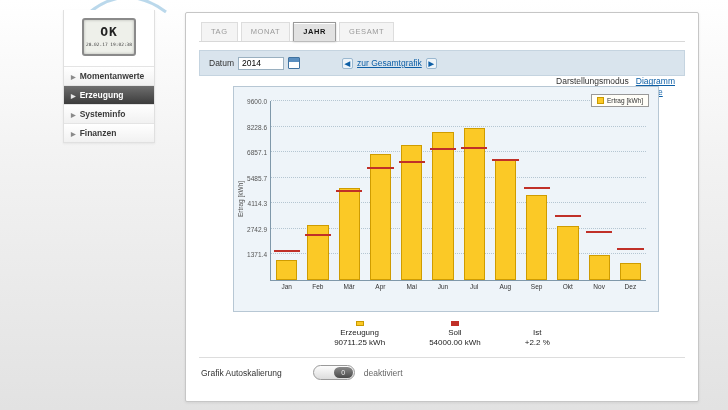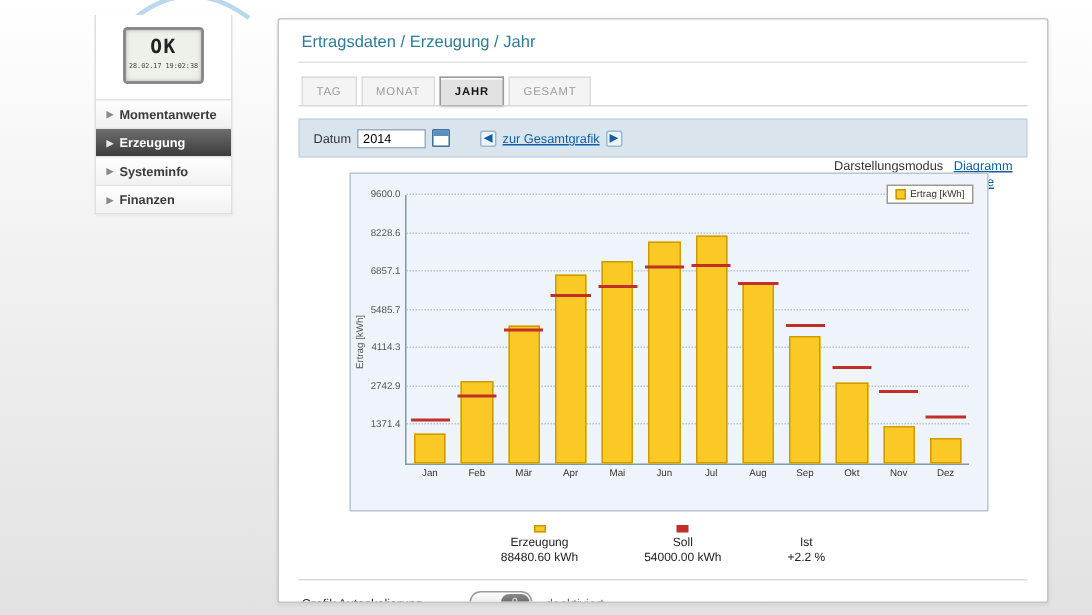--- a/index.html
+++ b/index.html
@@ -38,21 +38,21 @@
     background:#f4f4f4; border:1px solid #ddd; border-bottom:none; cursor:pointer; }
   .tab.active { background:#e2e2e2; color:#151515; font-weight:bold; border-color:#9a9a9a;
     box-shadow:inset 0 1px 0 #fff, 0 1px 2px rgba(0,0,0,.2); }
 
   .toolbar { margin-top:8px; background:#d9e4ed; border:1px solid #c5d4e0; height:26px;
     display:flex; align-items:center; padding:0 9px; font-size:8.5px; color:#333; }
   .datum-input { width:46px; height:13px; font-size:8.5px; padding:0 3px; border:1px solid #9ab0c0;
     margin:0 4px; font-family:inherit; }
   .cal { width:12px; height:12px; border:1px solid #3f72a0; border-radius:1px; cursor:pointer;
     background:linear-gradient(180deg,#5b8fc0 0 4px, #ffffff 4px); }
-  .center-links { display:flex; align-items:center; gap:4px; margin-left:20px; }
+  .center-links { display:flex; align-items:center; gap:4px; margin-left:42px; }
   .nav-arrow { color:#0d5fa6; font-size:7px; font-weight:bold; border:1px solid #9ab8d0;
     background:#eef4f9; width:11px; height:11px; line-height:10px; text-align:center;
     border-radius:2px; cursor:pointer; }
   .link { color:#0d5fa6; text-decoration:underline; font-size:8.5px; cursor:pointer; }
   .mode { margin-left:auto; display:flex; gap:7px; align-items:flex-start; padding-top:2px;margin-top:46px; }
   .mode-links { display:flex; flex-direction:column; line-height:1.25; align-items:flex-start; }
 
   
   .chart-box { position:relative; height:226px; background:#eef4f9; border:1px solid #b7c7d4;
     margin:10px 26px 0 34px; }
@@ -116,21 +116,20 @@
     <span class="menu-arrow">▶</span>
     <span>Systeminfo</span>
   </div>
   <div class="menu-item">
     <span class="menu-arrow">▶</span>
     <span>Finanzen</span>
   </div>
 </div>
 
 <div class="main">
-  <div class="crumb">Ertragsdaten / Erzeugung / Jahr</div>
 
   <div class="tabs">
     <div class="tab">TAG</div>
     <div class="tab">MONAT</div>
     <div class="tab active">JAHR</div>
     <div class="tab">GESAMT</div>
   </div>
 
   <div class="toolbar">
     <span>Datum</span>
@@ -231,21 +230,21 @@
     <div class="legend">
       <span class="legend-swatch"></span>
       <span>Ertrag [kWh]</span>
     </div>
   </div>
 
   <div class="summary">
     <div class="sgroup">
       <div class="marker yellow"></div>
       <div>Erzeugung</div>
-      <div class="val">88480.60 kWh</div>
+      <div class="val">90711.25 kWh</div>
     </div>
     <div class="sgroup">
       <div class="marker red"></div>
       <div>Soll</div>
       <div class="val">54000.00 kWh</div>
     </div>
     <div class="sgroup">
       <div class="marker hidden"></div>
       <div>Ist</div>
       <div class="val">+2.2 %</div>

